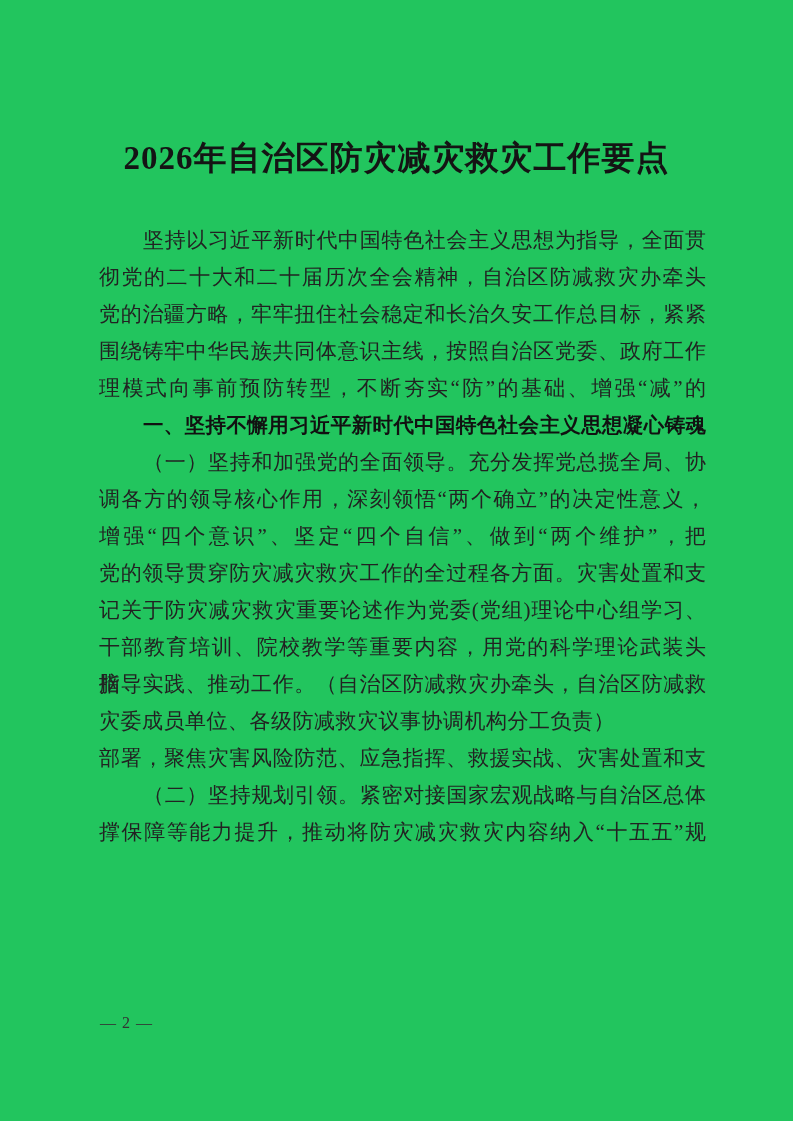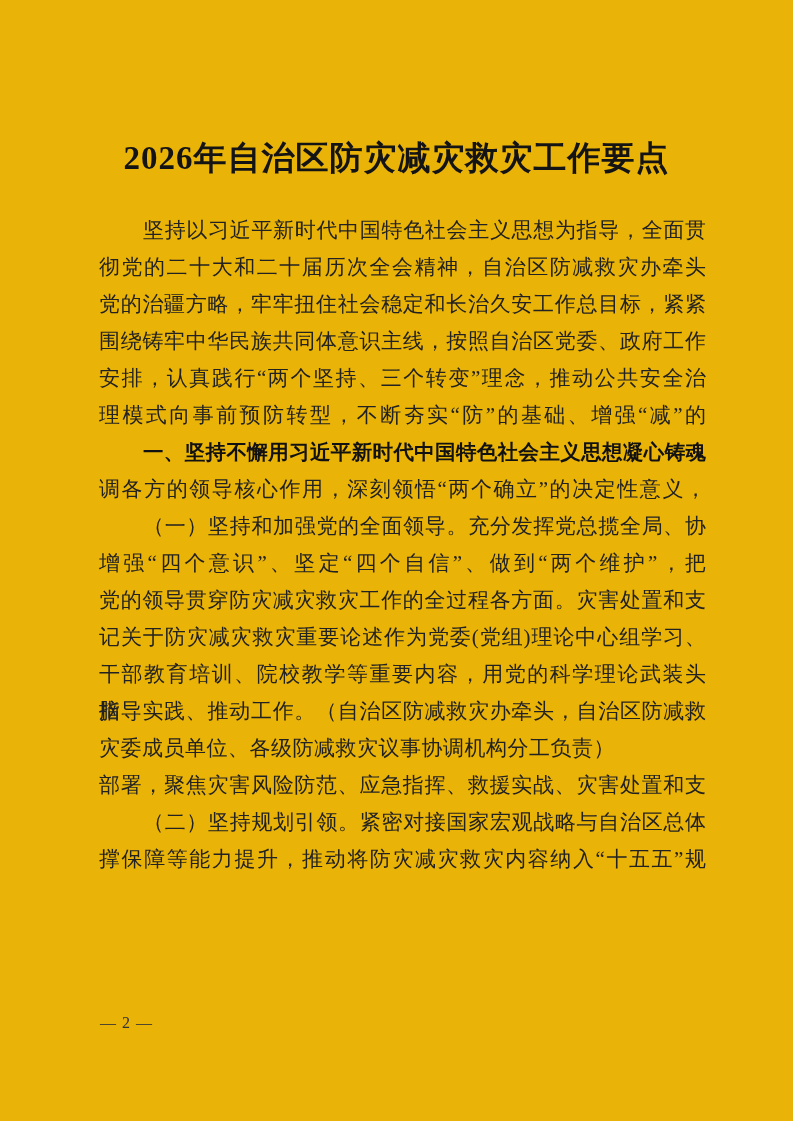--- a/index.html
+++ b/index.html
@@ -1,42 +1,42 @@
 <!DOCTYPE html>
 <html><head>
 <meta charset="utf-8">
 <style>
   * { margin: 0; padding: 0; box-sizing: border-box; }
   html, body { background: #ffffff; }
   .page {
     position: relative;
     width: 793px;
     height: 1121px;
-    background: #eab308;
+    background: #22c55e;
     overflow: hidden;
     font-family: "Liberation Serif", "DejaVu Serif", serif;
     color: #1e1e1e;
   }
   .title {
     position: absolute;
     left: 0;
     top: 136px;
     width: 793px;
     text-align: center;
     font-family: "Liberation Serif", "DejaVu Serif", serif;
     font-size: 33px;
     font-weight: 700;
     letter-spacing: 1px;
     color: #141414;
     line-height: 44px;
   }
   .body-block {
     position: absolute;
     left: 99px;
-    top: 212px;
+    top: 222px;
     width: 607px;
   }
   .ln {
     height: 37px;
     line-height: 37px;
     font-size: 21px;
     letter-spacing: 0.5px;
     white-space: nowrap;
     color: #222222;
   }
@@ -69,25 +69,24 @@
 
 <div class="page">
 
   <h1 class="title">2026年自治区防灾减灾救灾工作要点</h1>
 
   <div class="body-block">
     <div class="ln ind j">坚持以习近平新时代中国特色社会主义思想为指导，全面贯</div>
     <div class="ln j">彻党的二十大和二十届历次全会精神，自治区防减救灾办牵头</div>
     <div class="ln j">党的治疆方略，牢牢扭住社会稳定和长治久安工作总目标，紧紧</div>
     <div class="ln j">围绕铸牢中华民族共同体意识主线，按照自治区党委、政府工作</div>
-    <div class="ln j">安排，认真践行“两个坚持、三个转变”理念，推动公共安全治</div>
     <div class="ln j">理模式向事前预防转型，不断夯实“防”的基础、增强“减”的</div>
     <div class="ln ind j head">一、坚持不懈用习近平新时代中国特色社会主义思想凝心铸魂</div>
+    <div class="ln ind j">（一）坚持和加强党的全面领导。充分发挥党总揽全局、协</div>
     <div class="ln j">调各方的领导核心作用，深刻领悟“两个确立”的决定性意义，</div>
-    <div class="ln ind j">（一）坚持和加强党的全面领导。充分发挥党总揽全局、协</div>
     <div class="ln j">增强“四个意识”、坚定“四个自信”、做到“两个维护”，把</div>
     <div class="ln j">党的领导贯穿防灾减灾救灾工作的全过程各方面。灾害处置和支</div>
     <div class="ln j">记关于防灾减灾救灾重要论述作为党委(党组)理论中心组学习、</div>
     <div class="ln j">干部教育培训、院校教学等重要内容，用党的科学理论武装头脑、</div>
     <div class="ln j">指导实践、推动工作。（自治区防减救灾办牵头，自治区防减救</div>
     <div class="ln">灾委成员单位、各级防减救灾议事协调机构分工负责）</div>
     <div class="ln j">部署，聚焦灾害风险防范、应急指挥、救援实战、灾害处置和支</div>
     <div class="ln ind j">（二）坚持规划引领。紧密对接国家宏观战略与自治区总体</div>
     <div class="ln j">撑保障等能力提升，推动将防灾减灾救灾内容纳入“十五五”规</div>
   </div>

